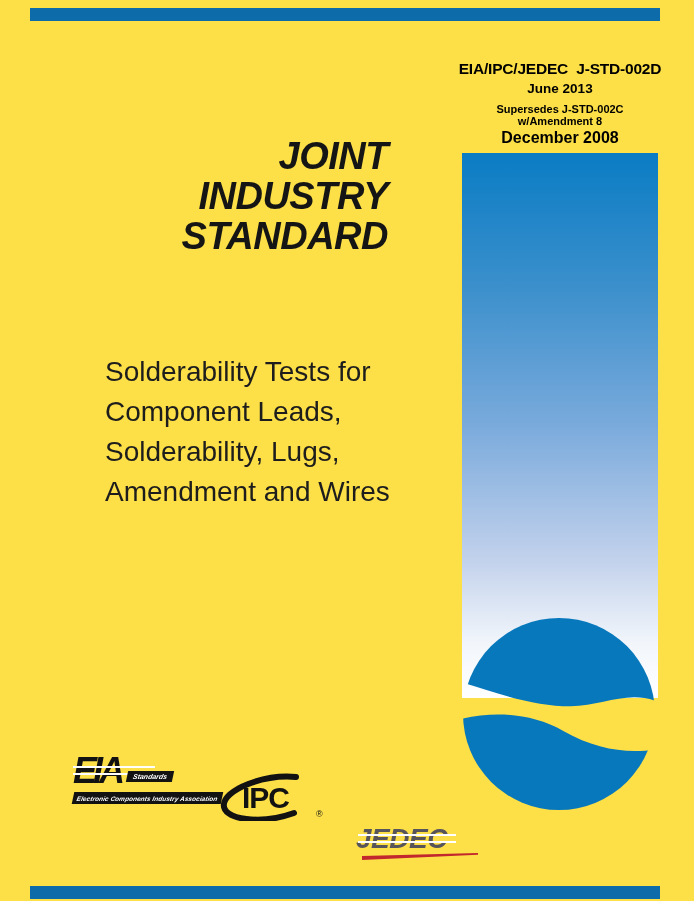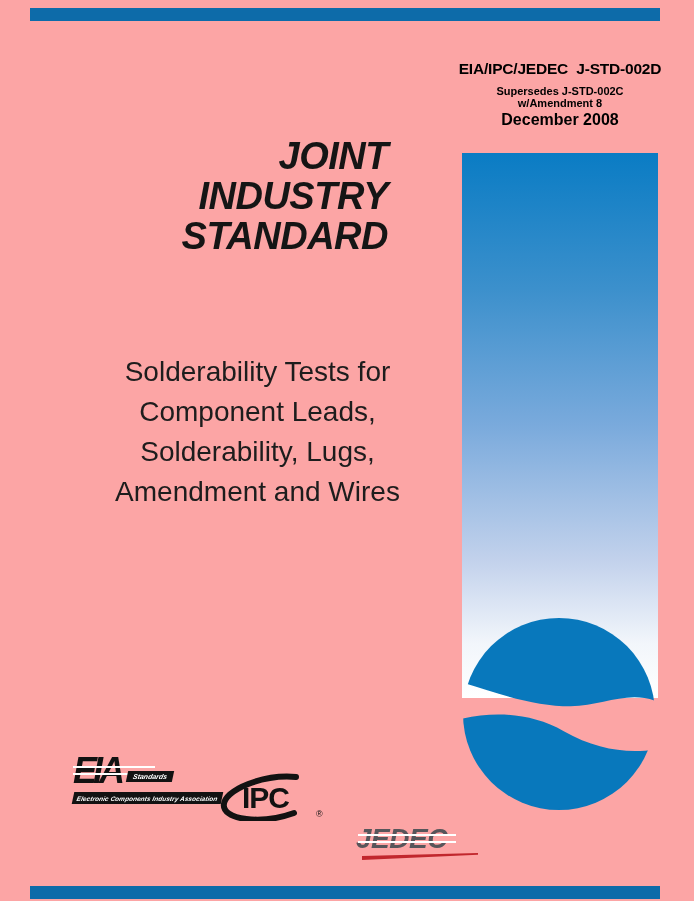--- a/index.html
+++ b/index.html
@@ -1,17 +1,17 @@
 <!DOCTYPE html>
 <html style="--bar_blue: #0d6ba9; --gradient_top: #0a7cc4; --gradient_mid: #7aaadc; --gradient_light: #c3d2ec; --wave_blue: #0878bc; --jedec_red: #c1272d; --jedec_gray: #57555a;"><head>
 <meta charset="utf-8">
 <style>
   html,body { margin:0; padding:0; background:#ffffff; }
   .page {
-    position:relative; width:694px; height:901px; background:#fca5a5;
+    position:relative; width:694px; height:901px; background:#fde047;
     font-family:"Liberation Sans", sans-serif; overflow:hidden; color:#000;
   }
   .hbar { position:absolute; left:30px; width:630px; height:13px; background:var(--bar_blue,#0d6ba9); }
   .hbar.top { top:8px; }
   .hbar.bottom { top:886px; }
 
   
   .header-block { position:absolute; left:428px; top:60px; width:264px; text-align:center; }
   .doc-number { font-size:15.5px; font-weight:bold; white-space:pre; letter-spacing:-0.2px; }
   .issue-date { font-size:13.5px; font-weight:bold; margin-top:3px; }
@@ -32,21 +32,21 @@
   .wave-logo { position:absolute; left:463px; top:616px; }
 
   
   .title-block {
     position:absolute; left:80px; top:136px; width:308px; text-align:right;
     font-style:italic; font-weight:900; font-size:38px; line-height:40px;
     letter-spacing:-0.5px; color:#151515;
   }
   
   .subtitle-block {
-    position:absolute; left:105px; top:352px; width:305px; text-align:center;
+    position:absolute; left:105px; top:352px; width:305px; text-align:left;
     font-size:28px; line-height:40px; color:#1d1d1d;
   }
 
   
   .eia-logo { position:absolute; left:73px; top:756px; }
   .eia-row { display:flex; align-items:flex-end; }
   .eia-letters {
     position:relative; font-size:36px; line-height:30px; font-weight:900;
     font-style:italic; letter-spacing:-4px; color:#121212; padding-right:6px;
   }
@@ -77,20 +77,21 @@
 </style>
 </head>
 <body>
 
 <div class="page">
 
   <div class="hbar top"></div>
 
   <div class="header-block">
     <div class="doc-number">EIA/IPC/JEDEC  J-STD-002D</div>
+    <div class="issue-date">June 2013</div>
     <div class="supersedes-1">Supersedes J-STD-002C</div>
     <div class="supersedes-2">w/Amendment 8</div>
     <div class="supersedes-date">December 2008</div>
   </div>
 
   <div class="gradient-column"></div>
 
   <svg class="wave-logo" width="192" height="196" viewBox="0 0 200 200">
     <defs>
       <clipPath id="waveclip">

